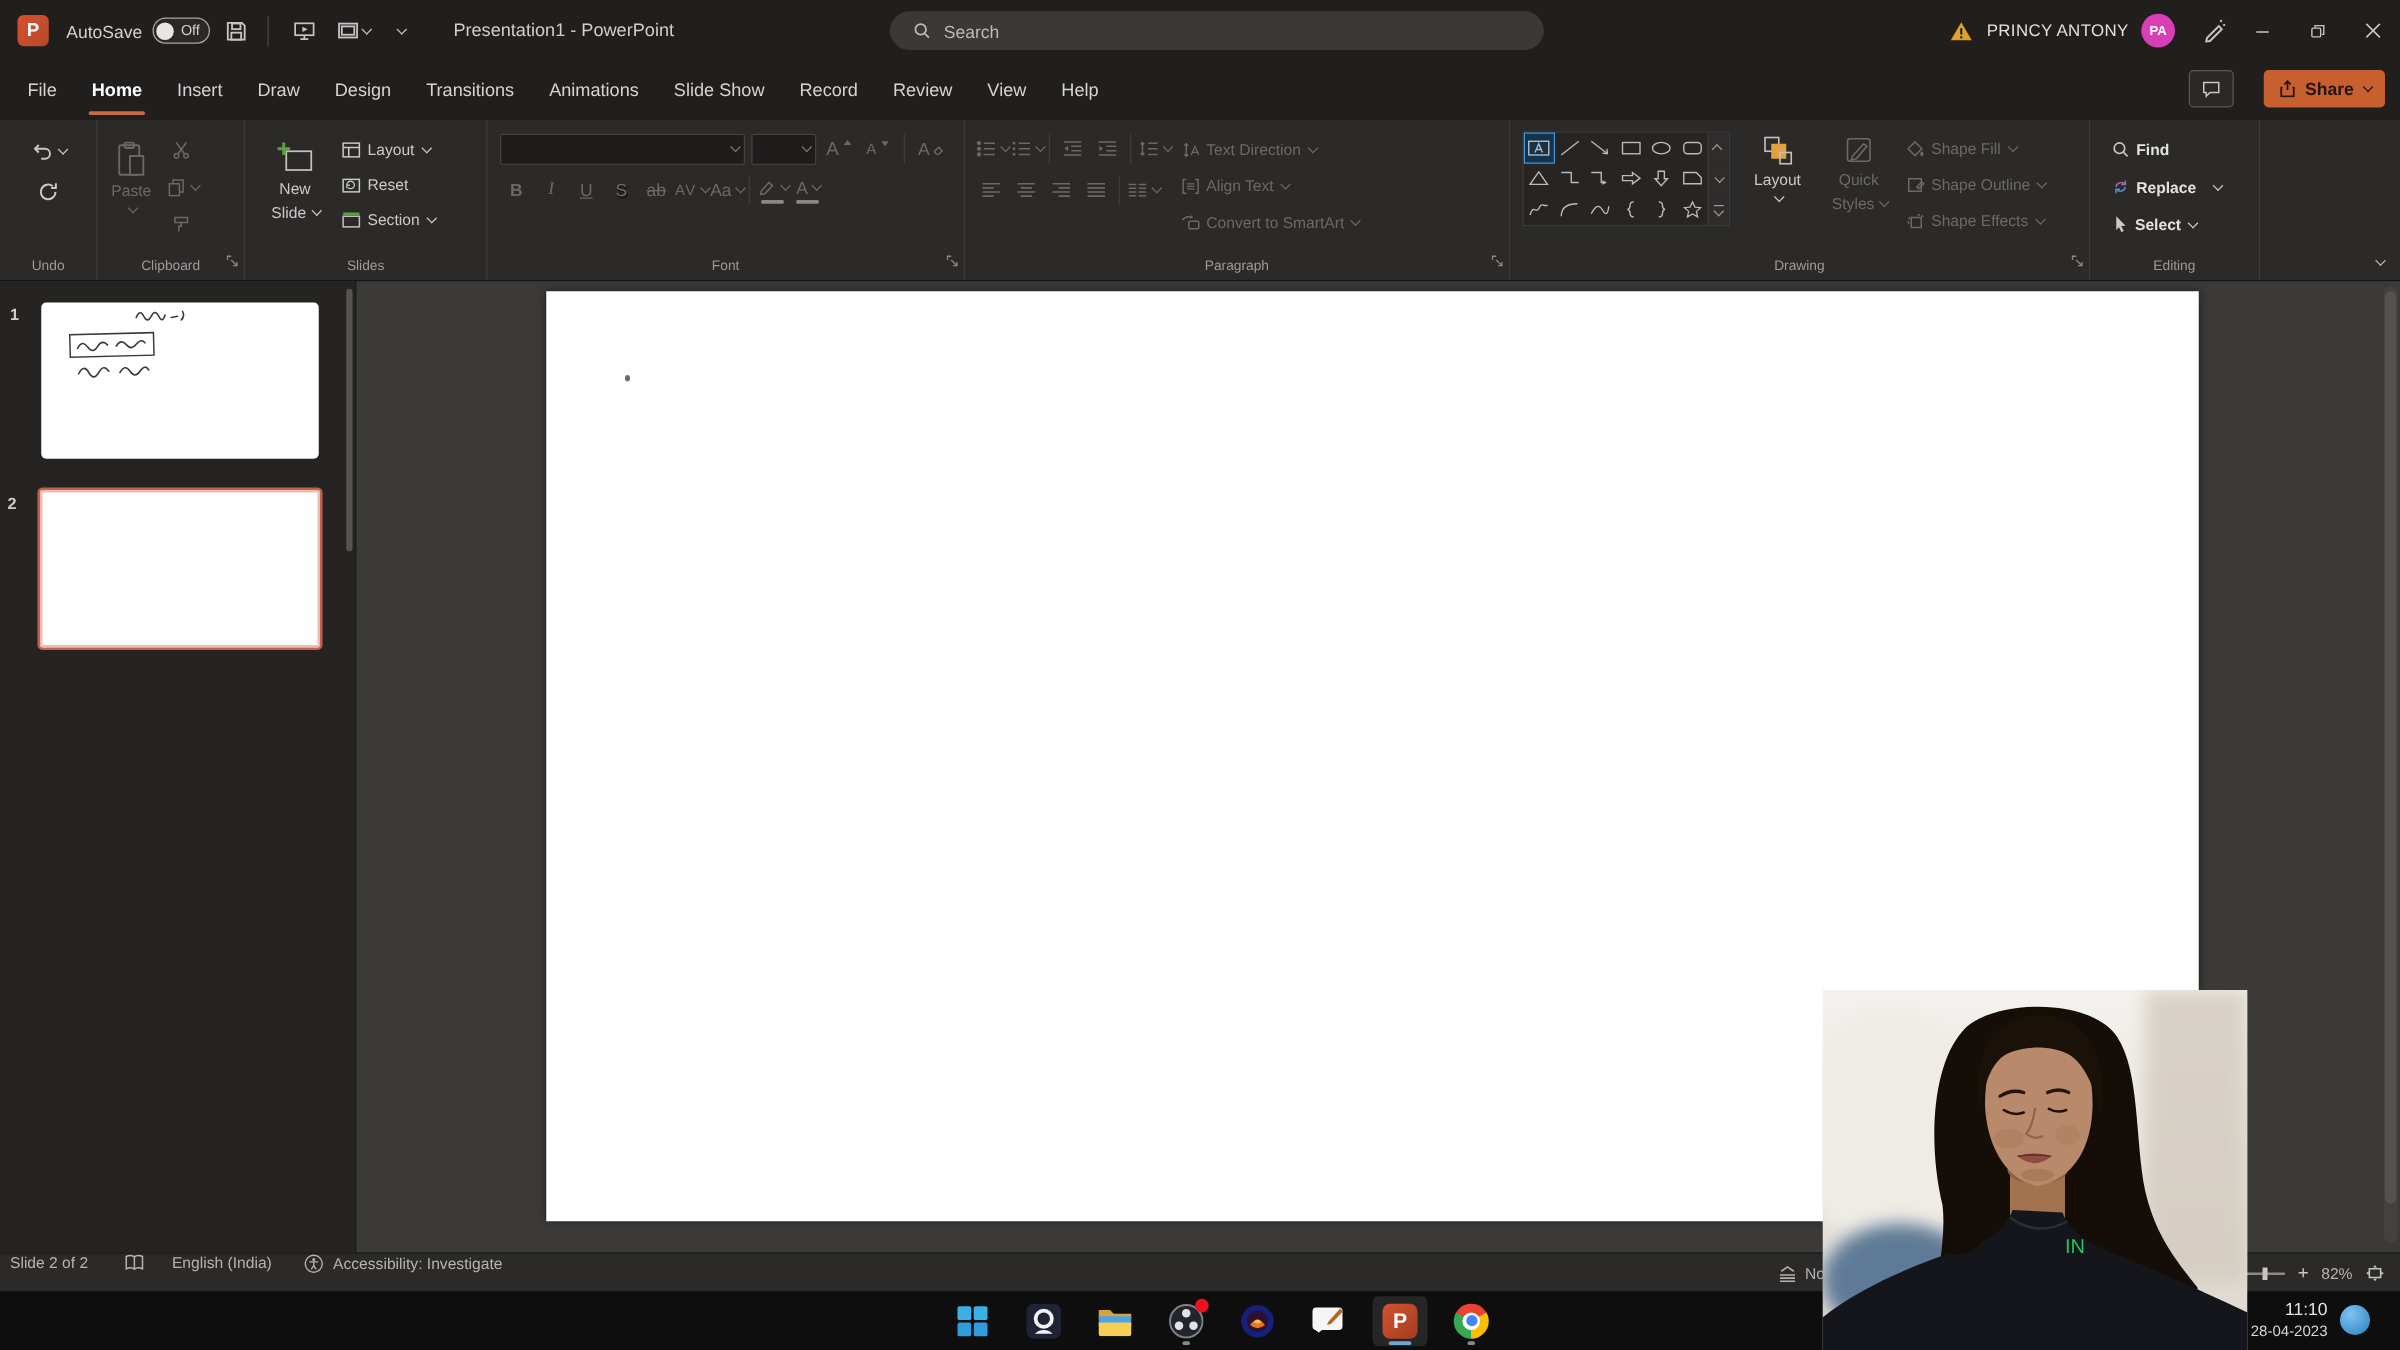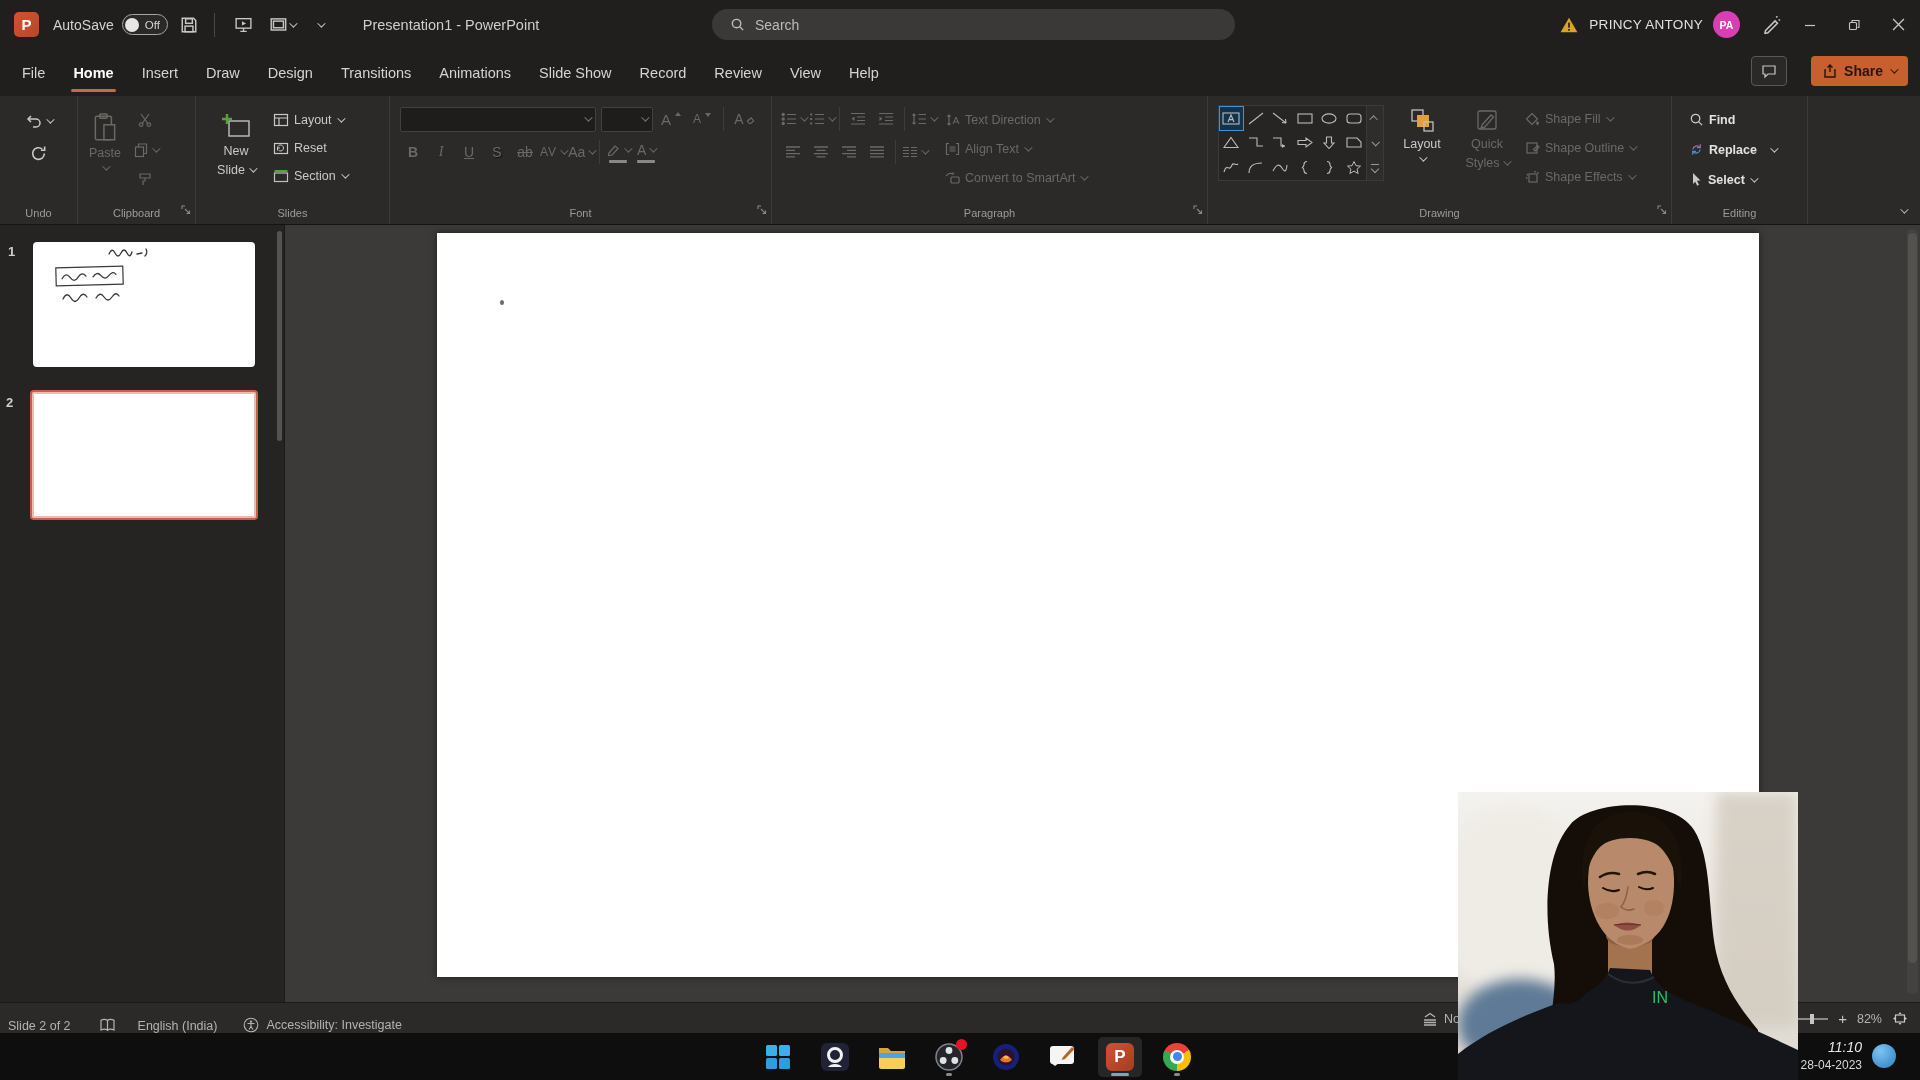--- a/index.html
+++ b/index.html
@@ -62,41 +62,41 @@
   .thumb{position:absolute;background:#fff;border-radius:4px;cursor:pointer;}
   .thumb.sel{border:2px solid #c75f4d;box-shadow:inset 0 0 0 2px #e8beb2;}
   .panel-scroll{position:absolute;right:2px;top:6px;width:5px;height:210px;background:#55534f;border-radius:3px;cursor:pointer;}
   .slide-canvas{position:absolute;left:437px;top:8px;width:1322px;height:744px;background:#fff;box-shadow:0 0 7px rgba(0,0,0,.5);cursor:text;}
   .caret-dot{position:absolute;left:63px;top:67px;width:4px;height:5px;background:#6a6a6a;border-radius:50%;}
   .canvas-scroll{position:absolute;right:2px;top:4px;width:11px;height:765px;background:#434241;border-radius:5px;}
   .canvas-scroll .handle{position:absolute;left:1px;right:1px;top:4px;height:730px;background:#54524f;border-radius:5px;cursor:grab;}
   .collapse-chev{position:absolute;right:14px;bottom:6px;color:#b8b6b4;cursor:pointer;}
 
   
-  .statusbar{position:absolute;left:0;top:1002px;width:1920px;height:31px;background:#2b2a29;border-top:1px solid #1a1a19;display:flex;align-items:flex-end;color:#b5b3b1;font-size:12.5px;}
+  .statusbar{position:absolute;left:0;top:1002px;width:1920px;height:31px;background:#2b2a29;border-top:1px solid #1a1a19;display:flex;align-items:flex-start;color:#b5b3b1;font-size:12.5px;}
   .sb-item{display:flex;align-items:center;gap:7px;cursor:pointer;white-space:nowrap;}
   .sb-right{position:absolute;right:12px;top:0;height:31px;display:flex;align-items:center;gap:10px;}
   .zoom-track{width:66px;height:2px;background:#8a8886;position:relative;cursor:pointer;}
   .zoom-handle{position:absolute;left:48px;top:-4px;width:4px;height:10px;background:#c8c6c4;}
   .sb-notes{position:absolute;left:1422px;top:0;height:31px;display:flex;align-items:center;gap:6px;cursor:pointer;}
 
   
   .taskbar{position:absolute;left:0;top:1033px;width:1920px;height:47px;background:#0e0e0e;}
   .tb-icons{position:absolute;left:756px;top:0;height:47px;display:flex;align-items:center;gap:13px;}
   .task-btn{width:44px;height:40px;border-radius:5px;display:flex;align-items:center;justify-content:center;position:relative;cursor:pointer;}
   .task-btn.activeapp{background:#262626;}
   .run-line{position:absolute;bottom:1px;left:13px;width:18px;height:3px;border-radius:2px;background:#6aa8d8;}
   .run-dot{position:absolute;bottom:1px;left:50%;transform:translateX(-50%);width:6px;height:3px;border-radius:2px;background:#8a8a8a;}
   .notif-dot{position:absolute;top:2px;right:4px;width:11px;height:11px;border-radius:50%;background:#e81224;}
   .ppt-task{width:28px;height:28px;border-radius:6px;background:linear-gradient(135deg,#d35230,#a33d22);color:#fff;font-weight:bold;font-size:17px;display:flex;align-items:center;justify-content:center;}
   .chrome-ic{width:28px;height:28px;border-radius:50%;background:conic-gradient(from -60deg,#ea4335 0 33.3%,#fbbc05 0 66.6%,#34a853 0 100%);position:relative;}
   .chrome-ic::before{content:"";position:absolute;left:7px;top:7px;width:14px;height:14px;border-radius:50%;background:#fff;}
   .chrome-ic::after{content:"";position:absolute;left:9.5px;top:9.5px;width:9px;height:9px;border-radius:50%;background:#4285f4;}
   .clock{position:absolute;right:58px;top:5px;text-align:right;color:#e6e6e6;line-height:1.35;}
-  .clock .t{font-size:14px;font-style:italic;}
+  .clock .t{font-size:14px;}
   .clock .d{font-size:12px;color:#d8d8d8;}
   .tray-ball{position:absolute;right:24px;top:11px;width:24px;height:24px;border-radius:50%;background:radial-gradient(circle at 35% 30%,#7ec3f0,#2a7fc0);cursor:pointer;}
   .lang-in{position:absolute;left:1652px;top:989px;font-size:16px;color:#22c55e;z-index:60;}
 
   
   .webcam{position:absolute;left:1458px;top:792px;width:340px;height:290px;z-index:40;}
 
   svg.ico{flex:none;}
 </style>
 </head>

